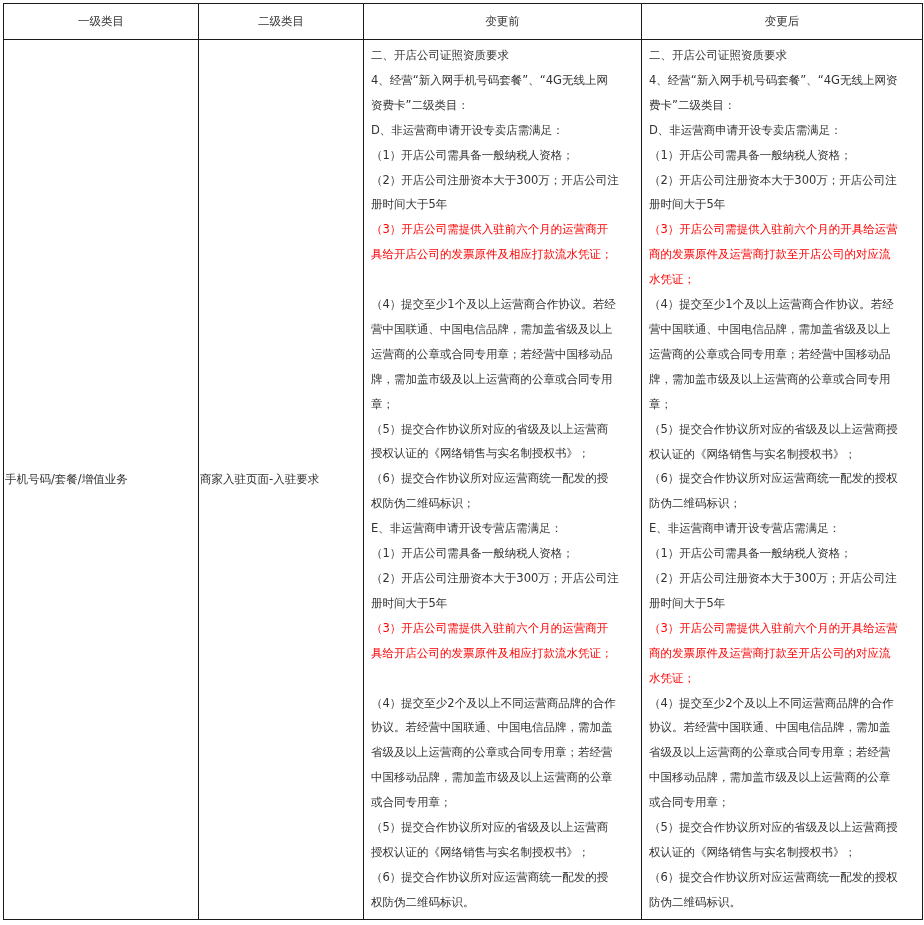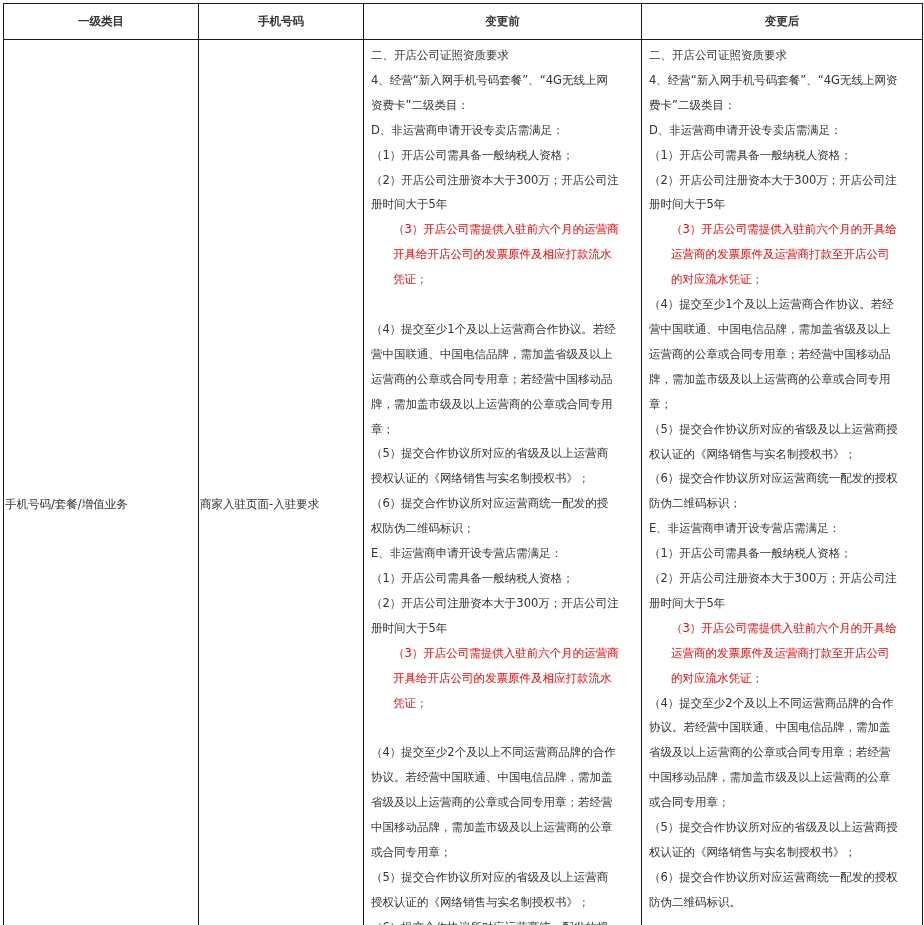--- a/index.html
+++ b/index.html
@@ -1,39 +1,39 @@
 <!DOCTYPE html>
 <html><head>
 <meta charset="utf-8">
 <style>
   html, body { margin:0; padding:0; background:#ffffff; }
   body { width:924px; height:925px; overflow:hidden; font-family:"DejaVu Sans","Liberation Sans",sans-serif; color:#333333; }
   table.rules { position:absolute; left:3px; top:3px; border-collapse:collapse; table-layout:fixed; width:919px; }
   table.rules th, table.rules td { border:1px solid #1a1a1a; font-size:11.5px; }
-  table.rules th { height:33px; font-weight:bold; text-align:center; vertical-align:middle; color:#333; }
+  table.rules th { height:33px; font-weight:normal; text-align:center; vertical-align:middle; color:#333; }
   td.center { text-align:left; vertical-align:middle; }
   td.content { vertical-align:top; padding:3px 22px 4px 7px; }
   .line { line-height:24.9px; white-space:normal; word-break:break-all; }
-  .red { color:#ff0000;margin-left:22px; }
+  .red { color:#ff0000; }
   .blank { height:24.9px; }
 </style>
 </head>
 <body>
 
 <table class="rules">
   <colgroup>
     <col style="width:195px">
     <col style="width:165px">
     <col style="width:278px">
     <col style="width:281px">
   </colgroup>
   <thead>
     <tr>
       <th>一级类目</th>
-      <th>手机号码</th>
+      <th>二级类目</th>
       <th>变更前</th>
       <th>变更后</th>
     </tr>
   </thead>
   <tbody>
     <tr>
       <td class="center">手机号码/套餐/增值业务</td>
       <td class="center">商家入驻页面-入驻要求</td>
       <td class="content">
         <div id="before-list">

